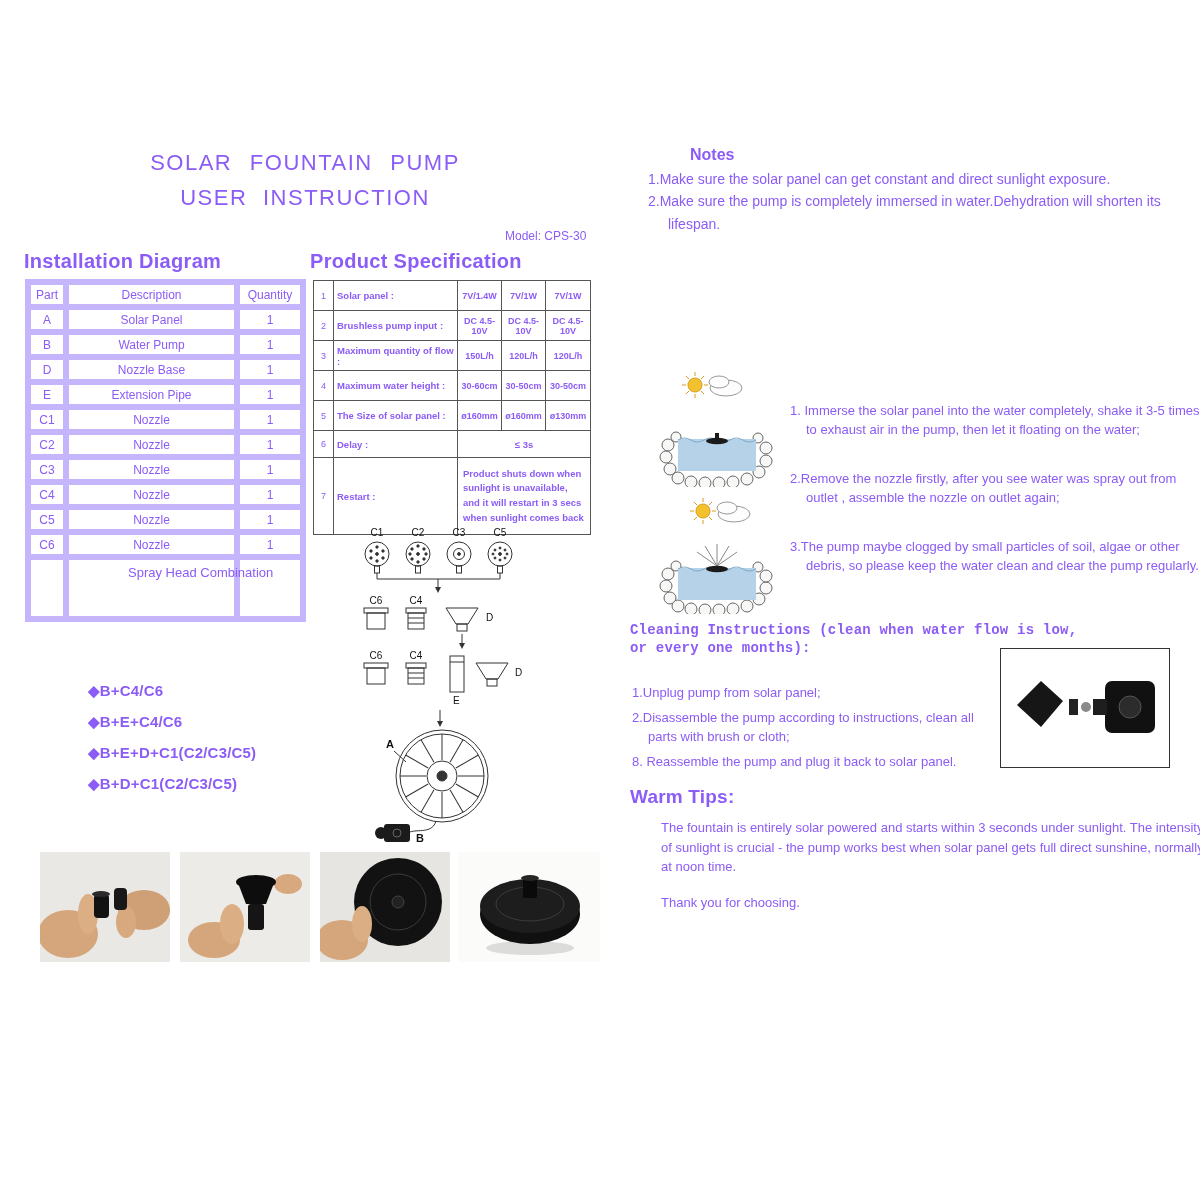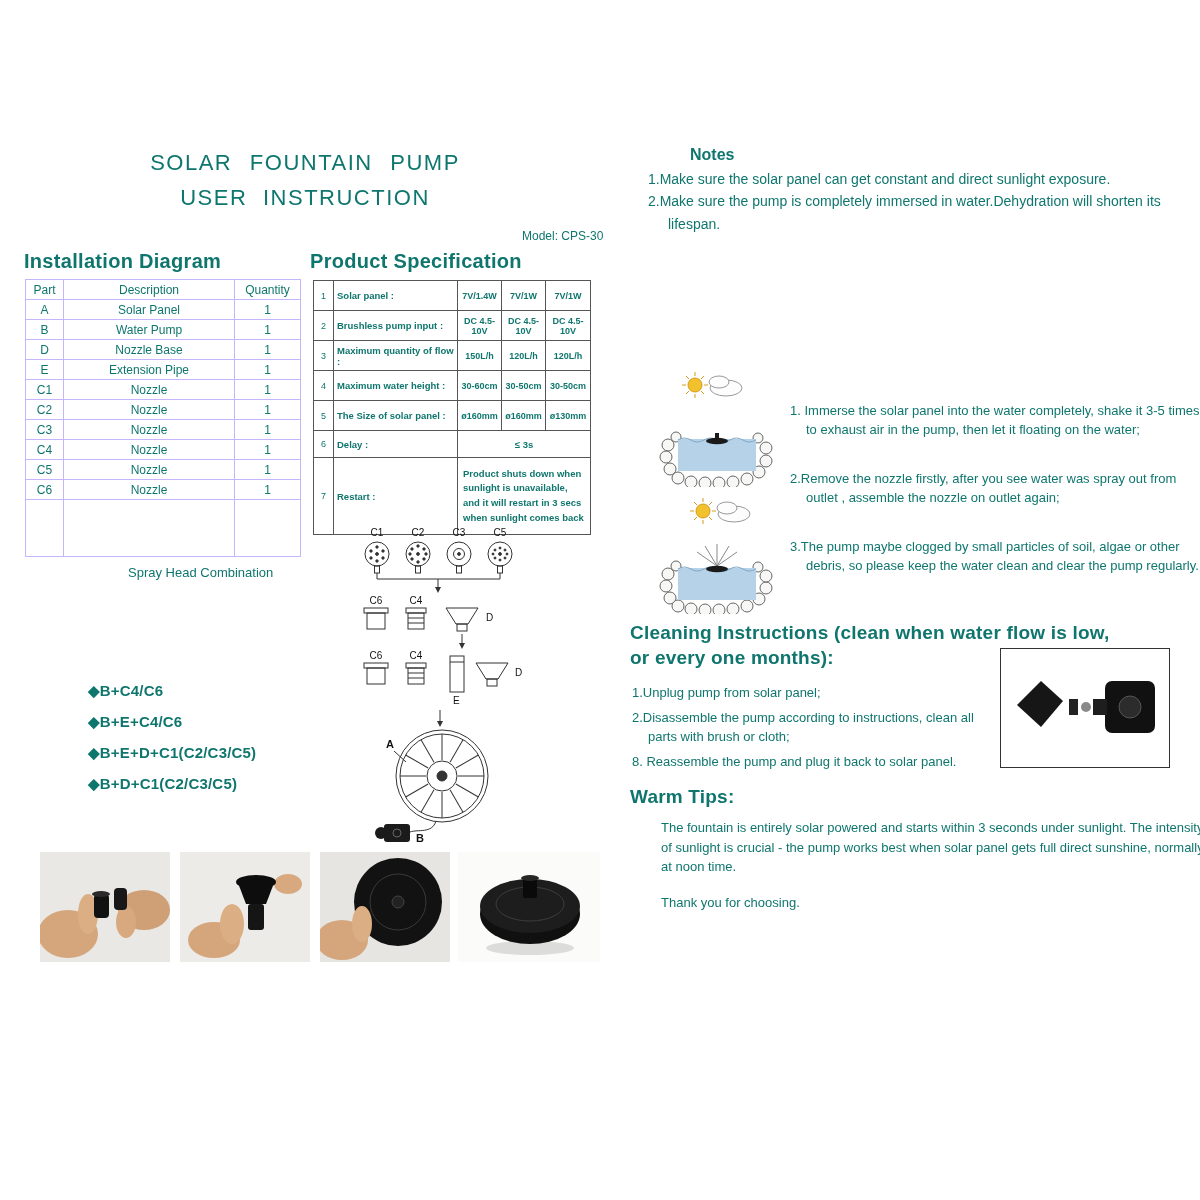--- a/index.html
+++ b/index.html
@@ -1,33 +1,33 @@
 <!DOCTYPE html>
 <html><head>
 <meta charset="utf-8">
 <style>
   html,body{margin:0;padding:0;background:#fff;}
   .page{position:relative;width:1200px;height:1200px;background:#ffffff;
-        font-family:"Liberation Sans",sans-serif;color:#0f766e;overflow:hidden;}
+        font-family:"Liberation Sans",sans-serif;color:#8b5cf6;overflow:hidden;}
   .abs{position:absolute;}
 
   
   .title-block{left:130px;top:150px;width:350px;text-align:center;}
   .title-line1{font-size:22px;font-weight:400;letter-spacing:1.5px;word-spacing:10px;}
   .title-line2{font-size:22px;font-weight:400;letter-spacing:1.5px;word-spacing:8px;margin-top:9px;}
-  .model{left:522px;top:229px;font-size:12px;}
+  .model{left:505px;top:229px;font-size:12px;}
 
   
   .h-section{font-weight:700;font-size:20px;letter-spacing:.3px;}
   .h-section-sm{font-weight:700;font-size:16px;margin-left:40px;}
   .h-big{font-weight:700;font-size:21px;line-height:1.3;letter-spacing:.2px;}
 
   
   .itable{border-collapse:collapse;table-layout:fixed;background:#fff;}
-  .itable td{border:1px solid #c4b5fd;font-size:12px;text-align:center;padding:0;height:19px;overflow:hidden;white-space:nowrap;margin-top:48px;}
+  .itable td{border:6px solid #c4b5fd;font-size:12px;text-align:center;padding:0;height:19px;overflow:hidden;white-space:nowrap;margin-top:48px;}
   .itable tr.filler td{height:56px;}
 
   
   .stable{border-collapse:collapse;table-layout:fixed;background:#fff;}
   .stable td{border:1px solid #555;padding:1px 3px;overflow:hidden;vertical-align:middle;}
   .stable .num{text-align:center;font-size:9px;padding:1px 0;}
   .stable .lbl{font-weight:700;font-size:9.5px;text-align:left;}
   .stable .val{font-weight:700;font-size:9px;text-align:center;padding:1px 1px;}
   .stable .spanval{font-weight:700;font-size:9.5px;text-align:center;}
   .stable .restart{font-weight:700;font-size:9.5px;text-align:left;line-height:1.55;padding:2px 5px;}
@@ -469,21 +469,21 @@
     </g>
     <rect x="20" y="30" width="78" height="32" fill="#b5d2e8"></rect>
     <path d="M20,31 q6,-4 13,0 q6,4 13,0 q6,-4 13,0 q6,4 13,0 q6,-4 13,0 q6,4 13,0" fill="none" stroke="#7fa8c8"></path>
     <ellipse cx="59" cy="31" rx="11" ry="3.2" fill="#1a1a1a"></ellipse>
   </svg>
 
   <div class="abs tr-item" style="left:790px;top:402px;width:400px;">1. Immerse the solar panel into the water completely, shake it 3-5 times to exhaust air in the pump, then let it floating on the water;</div>
   <div class="abs tr-item" style="left:790px;top:470px;width:400px;">2.Remove the nozzle firstly, after you see water was spray out from outlet , assemble the nozzle on outlet again;</div>
   <div class="abs tr-item" style="left:790px;top:538px;width:400px;">3.The pump maybe clogged by small particles of soil, algae or other debris, so please keep the water clean and clear the pump regularly.</div>
 
-  <div class="abs h-big" style="left:630px;top:621px;width:545px;font-size:19px;">
+  <div class="abs h-big" style="left:630px;top:621px;width:545px;font-size:14px;font-family:Liberation Mono, monospace;">
     <div>Cleaning Instructions (clean when water flow is low,</div>
     <div>or every one months):</div>
   </div>
   <div class="abs" style="left:632px;top:684px;width:360px;">
     <div class="cl-item">1.Unplug pump from solar panel;</div>
     <div class="cl-item">2.Disassemble the pump according to instructions, clean all parts with brush or cloth;</div>
     <div class="cl-item">8. Reassemble the pump and plug it back to solar panel.</div>
   </div>
 
   <div class="abs parts-box" style="left:1000px;top:648px;width:168px;height:118px;">

